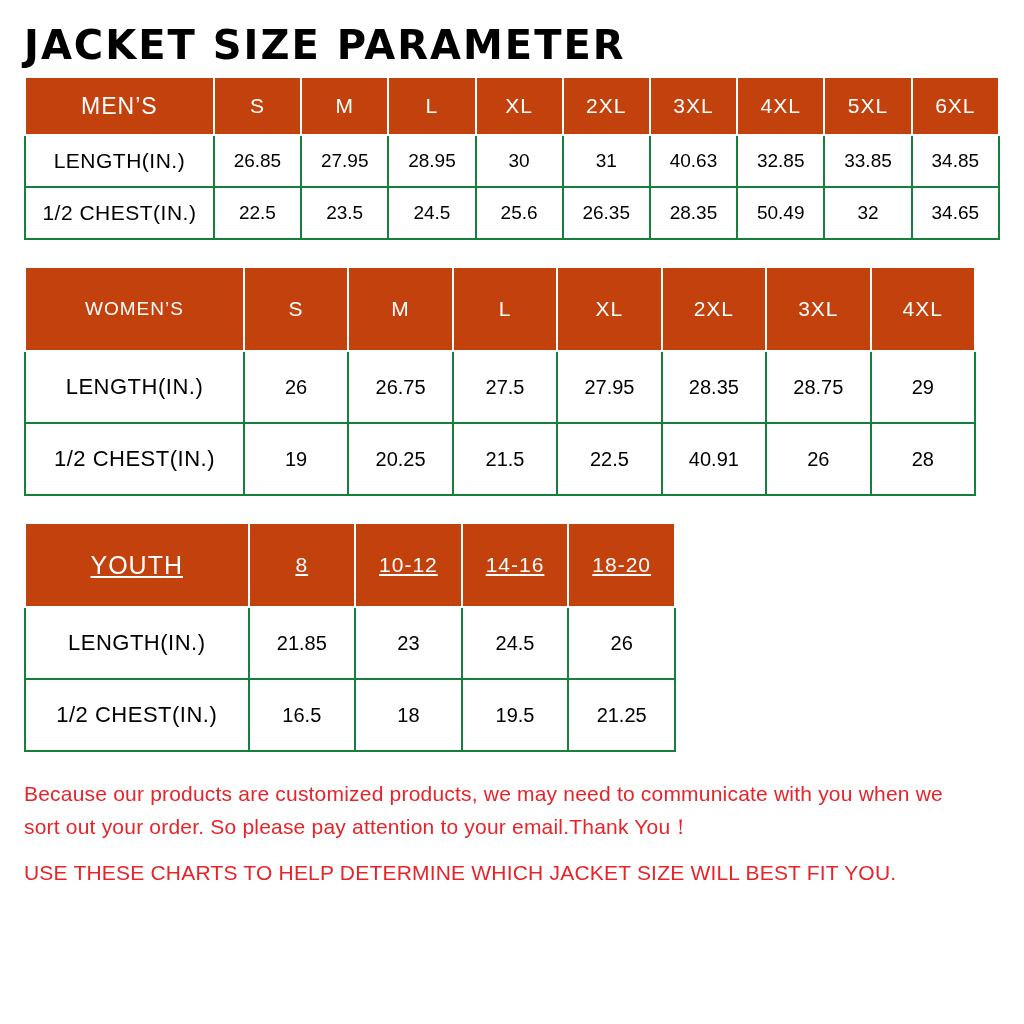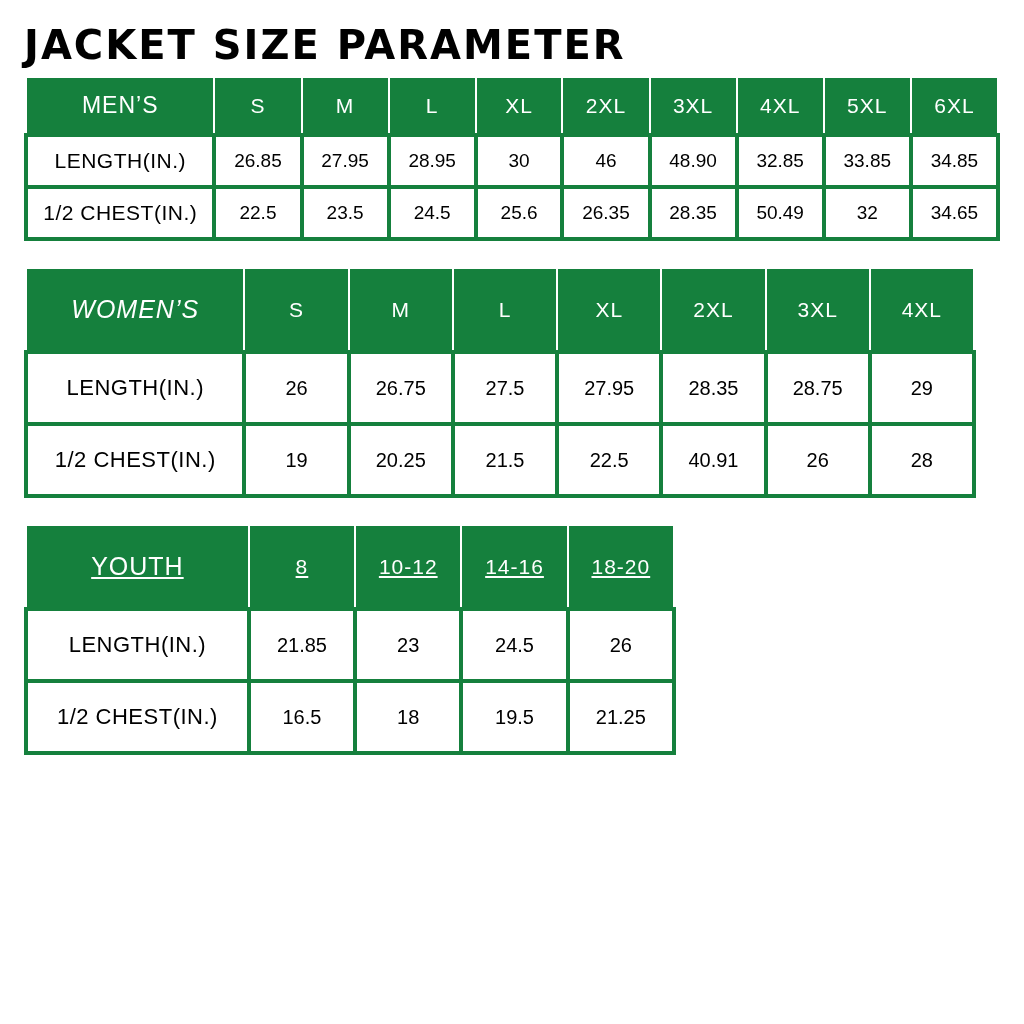--- a/index.html
+++ b/index.html
@@ -47,49 +47,49 @@
     text-align: center;
     font-size: 19px;
     font-weight: normal;
     height: 52px;
     box-sizing: border-box;
     padding: 0 6px;
     font-family: "Liberation Sans", sans-serif;
   }
   
   thead td {
-    background: #15803d;
+    background: #c2410c;
     color: #ffffff;
     font-size: 21px;
     letter-spacing: 1px;
     height: 58px;
   }
   thead td.rowhead {
     font-size: 23px;
   }
   tbody td {
     background: #ffffff;
     color: #000000;
-    border: 4px solid #15803d;
+    border: 2px solid #15803d;
   }
   tbody td.rowhead {
     font-size: 21px;
     letter-spacing: 0.5px;
   }
   
   table.men { width: 976px; }
   table.men td.rowhead { width: 190px; }
   table.men td.sz { width: 88px; }
 
   table.women { width: 952px; }
   table.women td.rowhead { width: 218px; }
   table.women td.sz { width: 104px; }
   table.women thead td { height: 84px; }
   table.women tbody td { height: 72px; }
-  table.women thead td.rowhead { font-size: 25px; font-style: italic; }
+  table.women thead td.rowhead { font-size: 19px; }
   table.women tbody td.rowhead { font-size: 22px; }
   table.women tbody td { font-size: 20px; }
 
   table.youth { width: 652px; }
   table.youth td.rowhead { width: 218px; }
   table.youth td.sz { width: 104px; }
   table.youth thead td { height: 84px; text-decoration: underline; }
   table.youth tbody td { height: 72px; }
   table.youth thead td.rowhead { font-size: 25px; }
   table.youth tbody td.rowhead { font-size: 22px; }
@@ -127,22 +127,22 @@
         <td class="sz">6XL</td>
       </tr>
     </thead>
     <tbody>
       <tr>
         <td class="rowhead">LENGTH(IN.)</td>
         <td class="sz">26.85</td>
         <td class="sz">27.95</td>
         <td class="sz">28.95</td>
         <td class="sz">30</td>
-        <td class="sz">46</td>
-        <td class="sz">48.90</td>
+        <td class="sz">31</td>
+        <td class="sz">40.63</td>
         <td class="sz">32.85</td>
         <td class="sz">33.85</td>
         <td class="sz">34.85</td>
       </tr>
       <tr>
         <td class="rowhead">1/2 CHEST(IN.)</td>
         <td class="sz">22.5</td>
         <td class="sz">23.5</td>
         <td class="sz">24.5</td>
         <td class="sz">25.6</td>
@@ -213,14 +213,18 @@
       <tr>
         <td class="rowhead">1/2 CHEST(IN.)</td>
         <td class="sz">16.5</td>
         <td class="sz">18</td>
         <td class="sz">19.5</td>
         <td class="sz">21.25</td>
       </tr>
     </tbody>
   </table>
 
+  <div class="footer">
+    <p>Because our products are customized products, we may need to communicate with you when we sort out your order. So please pay attention to your email.Thank You！</p>
+    <p class="last">USE THESE CHARTS TO HELP DETERMINE WHICH JACKET SIZE WILL BEST FIT YOU.</p>
+  </div>
 
 </div>
 
 </body></html>

